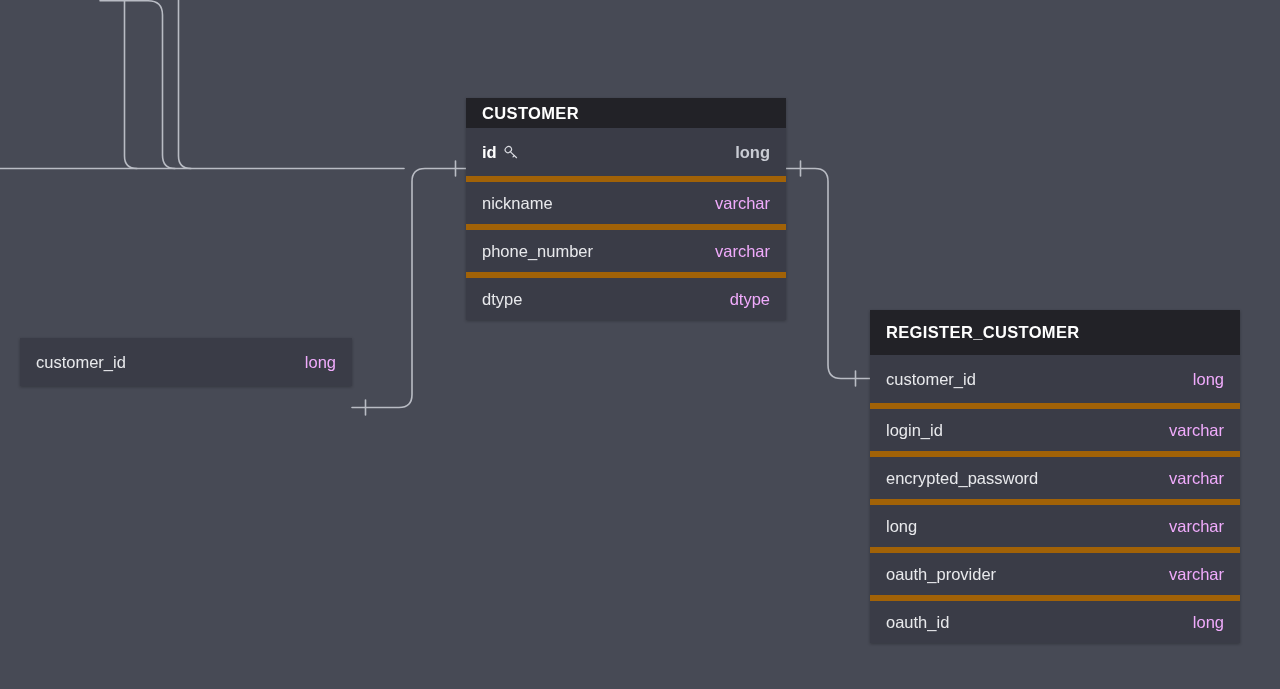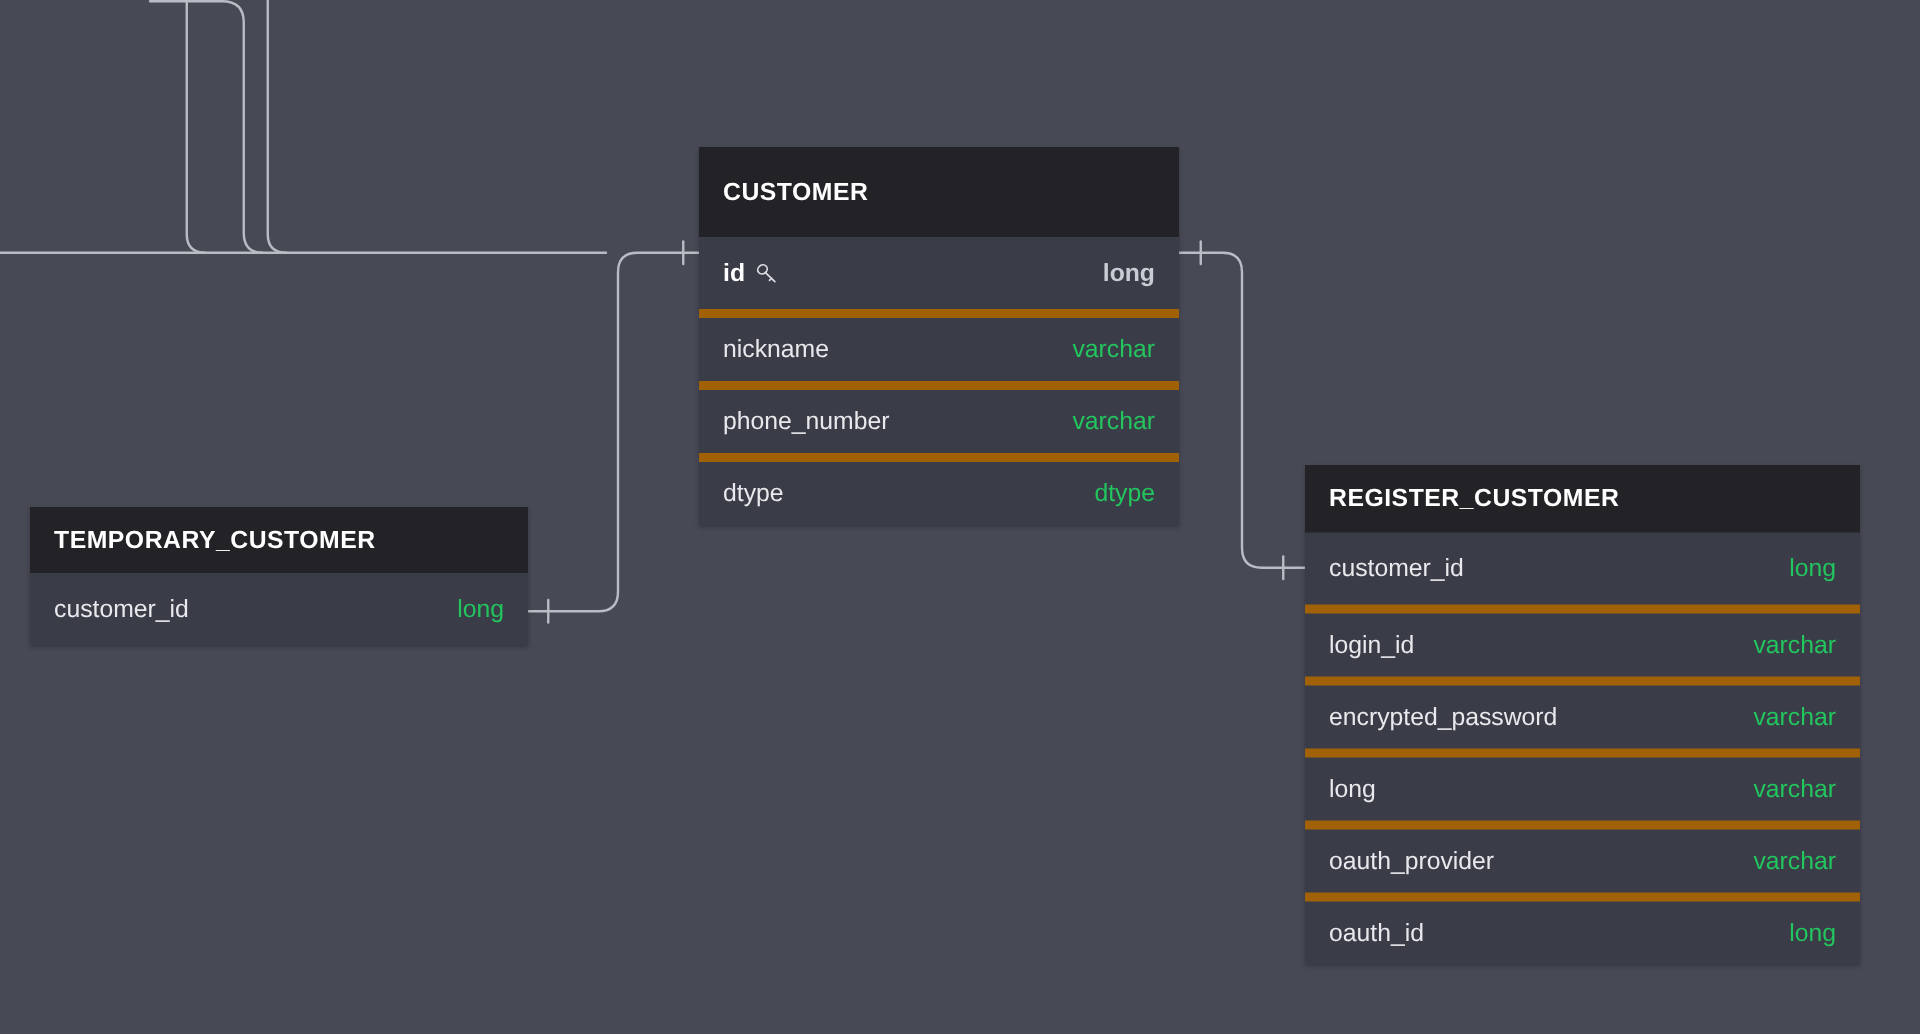--- a/index.html
+++ b/index.html
@@ -69,21 +69,21 @@
   .field-name {
     color: #e8e9ec;
     font-size: 16.5px;
     white-space: nowrap;
     display: flex;
     align-items: center;
     gap: 7px;
   }
 
   .field-type {
-    color: #22c55e;
+    color: #f0abfc;
     font-size: 16.5px;
     white-space: nowrap;
   }
 
   .field-row.pk .field-name,
   .field-row.pk .field-type {
     font-weight: bold;
     color: #ffffff;
   }
   .field-row.pk .field-type { color: #c9ccd4; }
@@ -93,21 +93,21 @@
     width: 15px;
     height: 15px;
     line-height: 1;
     position: relative;
     top: 0px;
   }
   .key-icon svg { display: block; }
 
   
   #ent-customer            { left: 466px; top: 98px;  width: 320px; }
-  #ent-customer .entity-header { height: 60px; }
+  #ent-customer .entity-header { height: 30px; }
 
   #ent-temporary-customer  { left: 20px;  top: 338px; width: 332px; }
   #ent-temporary-customer .entity-header { height: 44px; }
 
   #ent-register-customer   { left: 870px; top: 310px; width: 370px; }
   #ent-register-customer .entity-header { height: 45px; }
 </style>
 </head>
 <body>
 
@@ -165,21 +165,20 @@
 
       <div class="field-row">
         <span class="field-name">dtype</span>
         <span class="field-type">dtype</span>
       </div>
 
     </div>
   </div>
 
   <div class="entity" id="ent-temporary-customer">
-    <div class="entity-header">TEMPORARY_CUSTOMER</div>
     <div class="entity-body">
       <div class="field-row">
         <span class="field-name">customer_id</span>
         <span class="field-type">long</span>
       </div>
     </div>
   </div>
 
   <div class="entity" id="ent-register-customer">
     <div class="entity-header">REGISTER_CUSTOMER</div>

